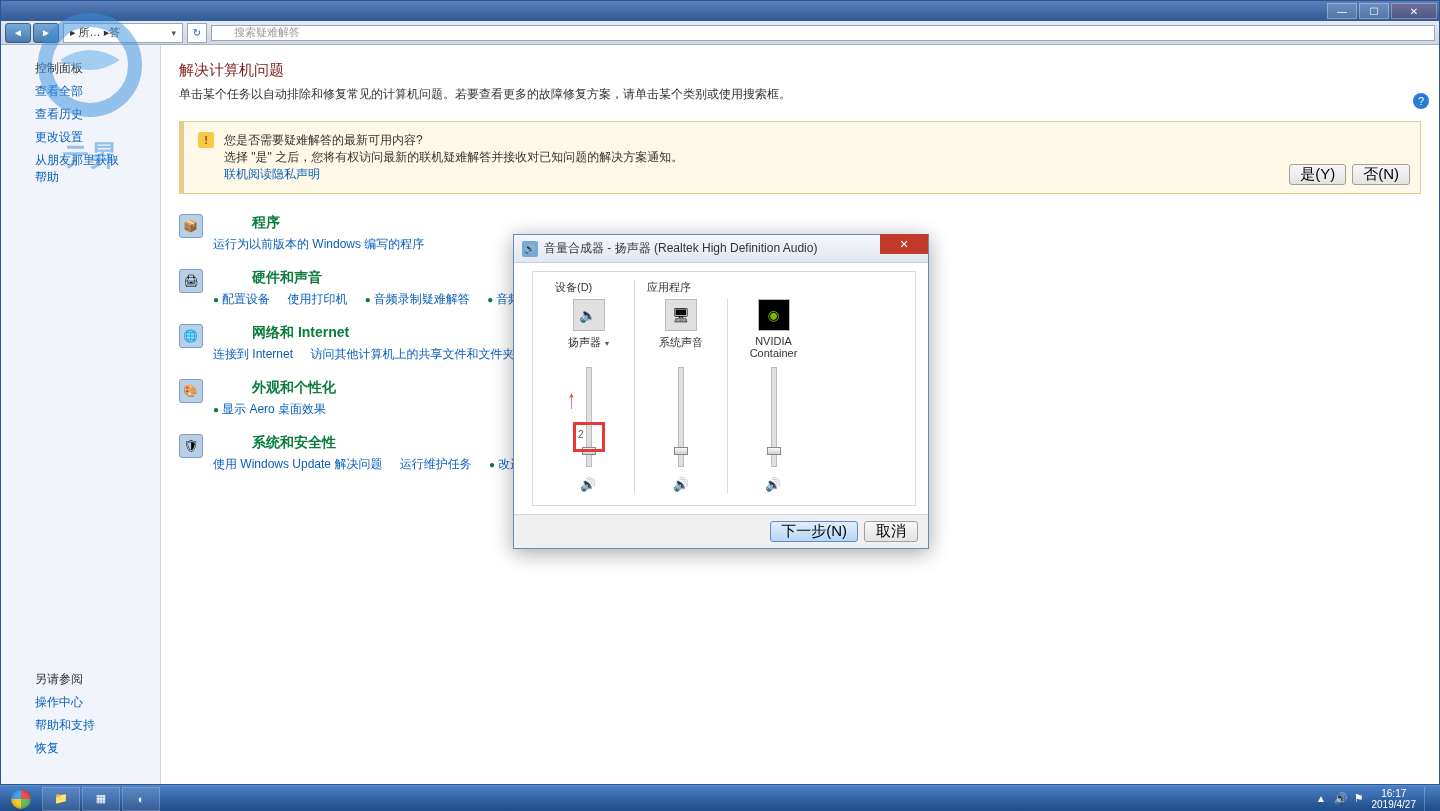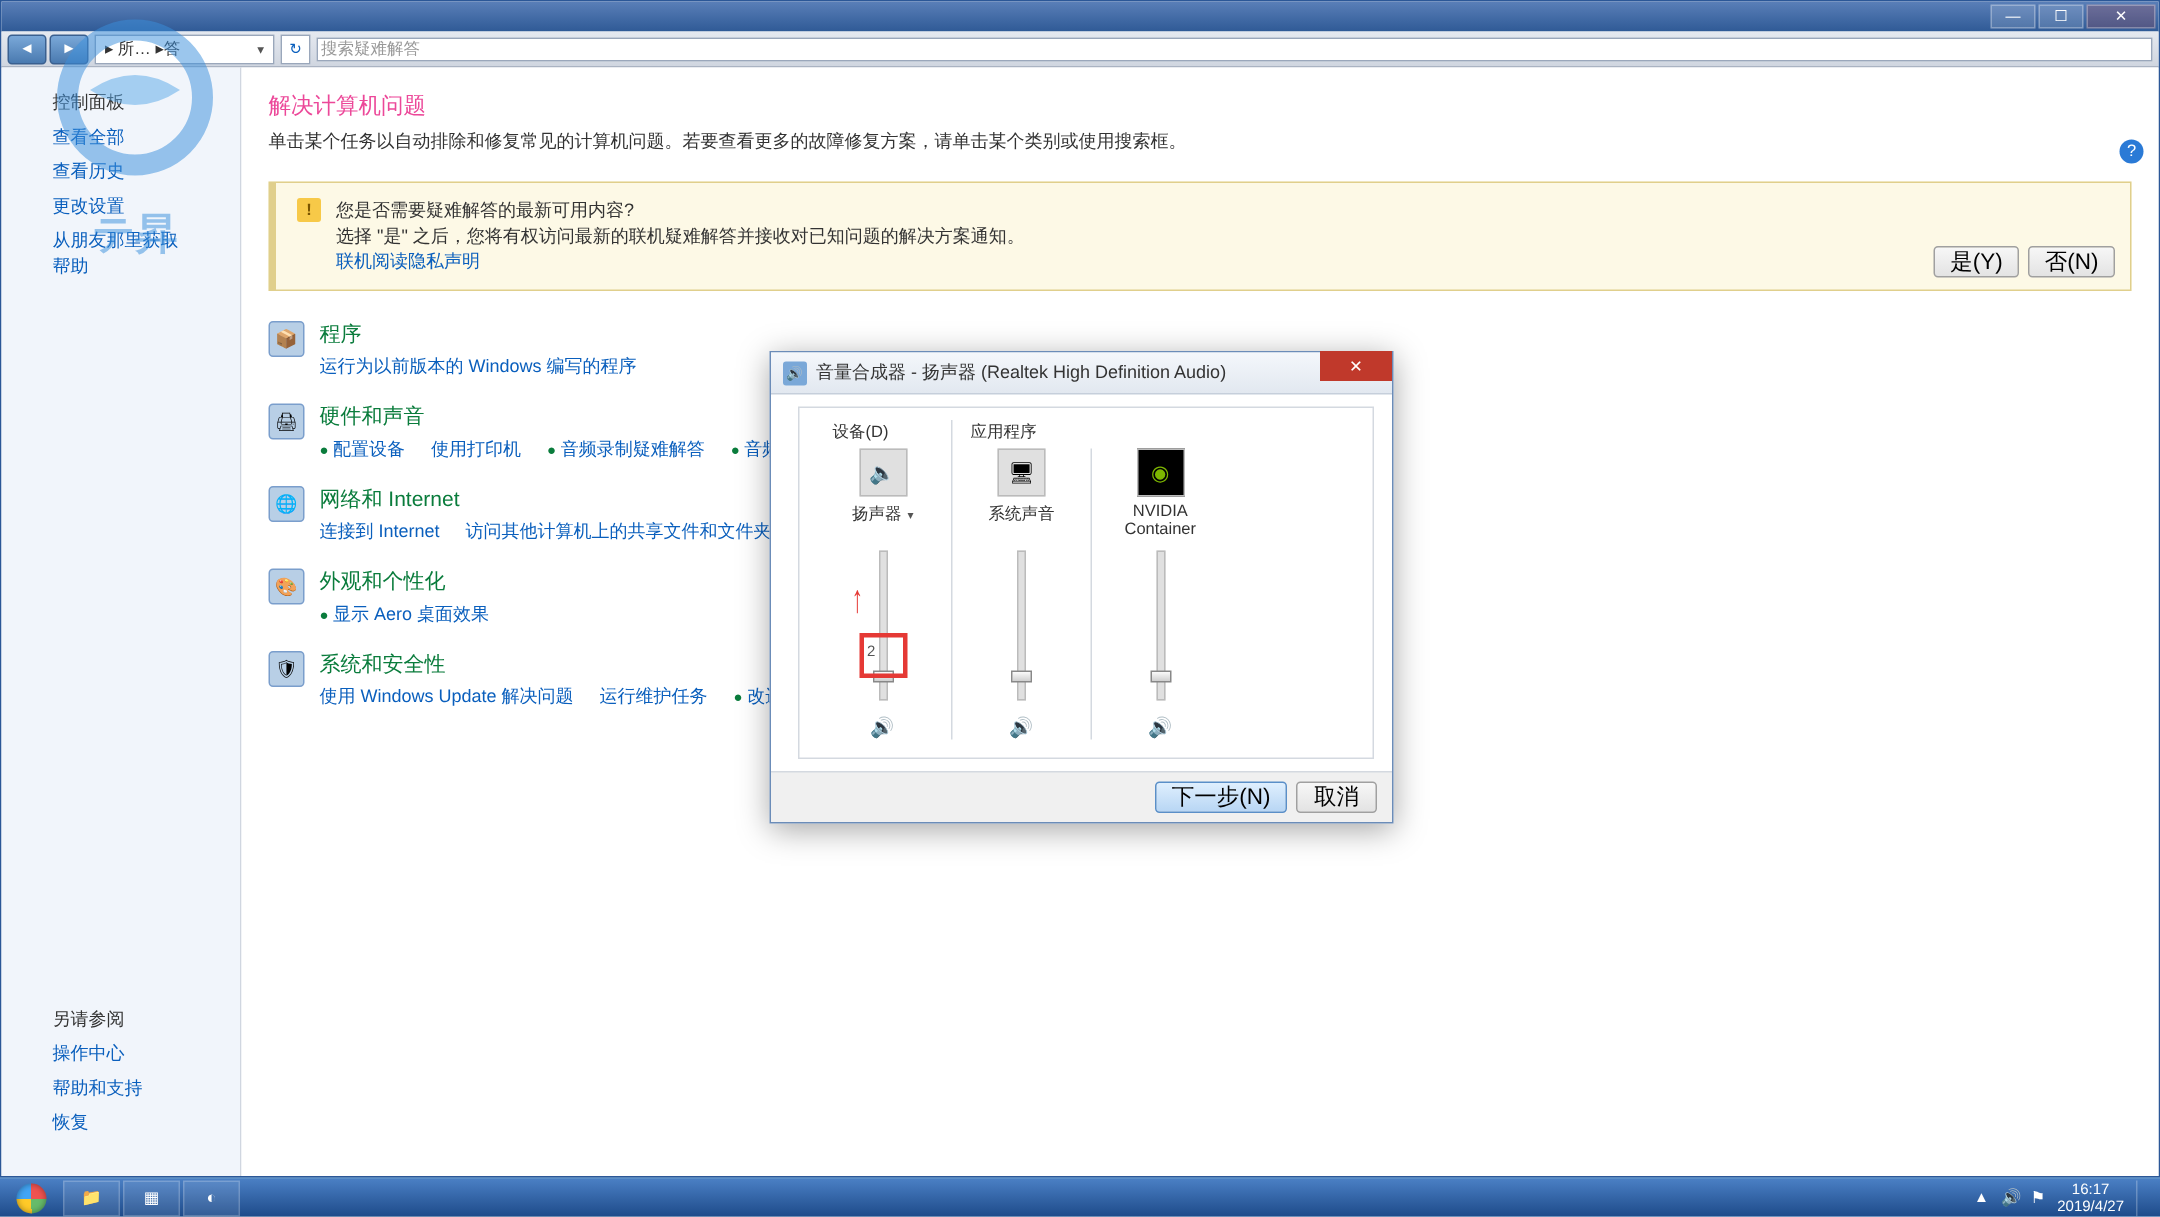--- a/index.html
+++ b/index.html
@@ -10,41 +10,41 @@
 .titlebar { height: 20px; background: linear-gradient(to bottom, #5a7fb8, #2f5a96); display: flex; justify-content: flex-end; align-items: center; }
 .titlebar-buttons { display: flex; gap: 2px; padding-right: 2px; }
 .tbtn { width: 30px; height: 16px; background: rgba(255,255,255,0.15); border: 1px solid rgba(255,255,255,0.3); display: flex; align-items: center; justify-content: center; color: #fff; font-size: 10px; cursor: pointer; }
 .tbtn.close { width: 46px; background: rgba(200,60,50,0.2); }
 
 .addrbar { height: 24px; background: linear-gradient(to bottom, #e5e9f0, #d0d6e0); display: flex; align-items: center; border-bottom: 1px solid #aab3c2; }
 .nav-arrows { display: flex; gap: 2px; padding: 0 4px; }
 .arrow-btn { width: 26px; height: 20px; background: linear-gradient(to bottom,#7aa8d8,#4a7ab0); border: 1px solid #3a6090; border-radius: 3px; display:flex; align-items:center; justify-content:center; color:#fff; font-size:10px; cursor:pointer; }
 .breadcrumb { flex: 0 0 auto; background: #fff; border: 1px solid #9aa7bb; height: 20px; padding: 0 6px; display: flex; align-items: center; font-size: 11px; color: #333; min-width: 120px; margin-right: 4px; }
 .refresh-btn { width: 20px; height: 20px; border: 1px solid #9aa7bb; background:#fff; display:flex;align-items:center;justify-content:center; font-size:10px; color:#0a5fbd; cursor:pointer; }
-.searchbox { flex: 1; background: #fff; border: 1px solid #9aa7bb; height: 16px; margin: 0 4px; padding: 0 2px; font-size: 11px; color: #999; display:flex; align-items:center; }
+.searchbox { flex: 1; background: #fff; border: 1px solid #9aa7bb; height: 16px; margin: 0 4px; padding: 0 22px; font-size: 11px; color: #999; display:flex; align-items:center; }
 
 .body { display: flex; height: calc(100% - 44px); }
 .sidebar { width: 160px; background: #f1f5fb; border-right: 1px solid #d0d6e0; padding: 12px 16px; display:flex; flex-direction:column; justify-content:space-between; }
 .sidebar a { display: block; font-size: 12px; color: #0a5fbd; padding: 3px 18px; cursor: pointer; text-decoration: none; }
 .sidebar .head { color: #333; }
 
 .main { flex: 1; padding: 16px 18px; position: relative; background: #fff; }
-.main h1 { font-size: 15px; color: #ec4899; font-weight: normal; margin-bottom: 6px; }
+.main h1 { font-size: 15px; color: #7f1d1d; font-weight: normal; margin-bottom: 6px; }
 .main .subtitle { font-size: 12px; color: #333; margin-bottom: 18px; }
 .notice { border: 1px solid #e0cf8c; border-left: 5px solid #e0cf8c; background: #fdf9e6; padding: 10px 14px; display: flex; gap: 10px; margin-bottom: 20px; position:relative; }
 .notice .warn { width: 16px; height: 16px; background: #f7c948; border-radius: 2px; display:flex;align-items:center;justify-content:center; font-size:11px; color:#7a5500; font-weight:bold; flex-shrink:0; }
 .notice .txt { font-size: 12px; color: #333; flex:1; }
 .notice .txt b { font-weight: normal; }
 .notice .txt a { color: #0a5fbd; cursor:pointer; }
 .notice-btns { position:absolute; right:10px; bottom:8px; display:flex; gap:6px; }
 .wbtn { min-width: 54px; height: 21px; background: linear-gradient(to bottom,#f7f7f7,#e3e3e3); border:1px solid #a0a0a0; border-radius:3px; font-size:15px; cursor:pointer; padding:0 10px; }
 
 .category { margin-bottom: 16px; display:flex; gap:10px; }
 .cat-icon { width: 24px; height: 24px; background: #b8cfe6; border:1px solid #7a9ecc; border-radius:3px; flex-shrink:0; display:flex; align-items:center; justify-content:center; font-size:12px; }
-.cat-body h2 { font-size: 14px; color: #0a7c3c; font-weight: normal; margin-bottom: 4px; }
+.cat-body h2 { font-size: 14px; color: #0a7c3c; font-weight: bold; margin-bottom: 4px; margin-left: 39px; }
 .cat-body .links { font-size: 12px; }
 .cat-body .links a { color: #0a5fbd; margin-right: 14px; cursor:pointer; }
 .cat-body .links .bullet { color:#0a7c3c; margin-right:3px; font-size:10px; }
 
 .helpq { position:absolute; top:48px; right:10px; width:16px; height:16px; background:#2a7ad6; color:#fff; border-radius:8px; font-size:11px; display:flex;align-items:center;justify-content:center; cursor:pointer; }
 
 
 .watermark { position:absolute; top:10px; left:30px; width:120px; height:165px; pointer-events:none; opacity:0.85; }
 
 

